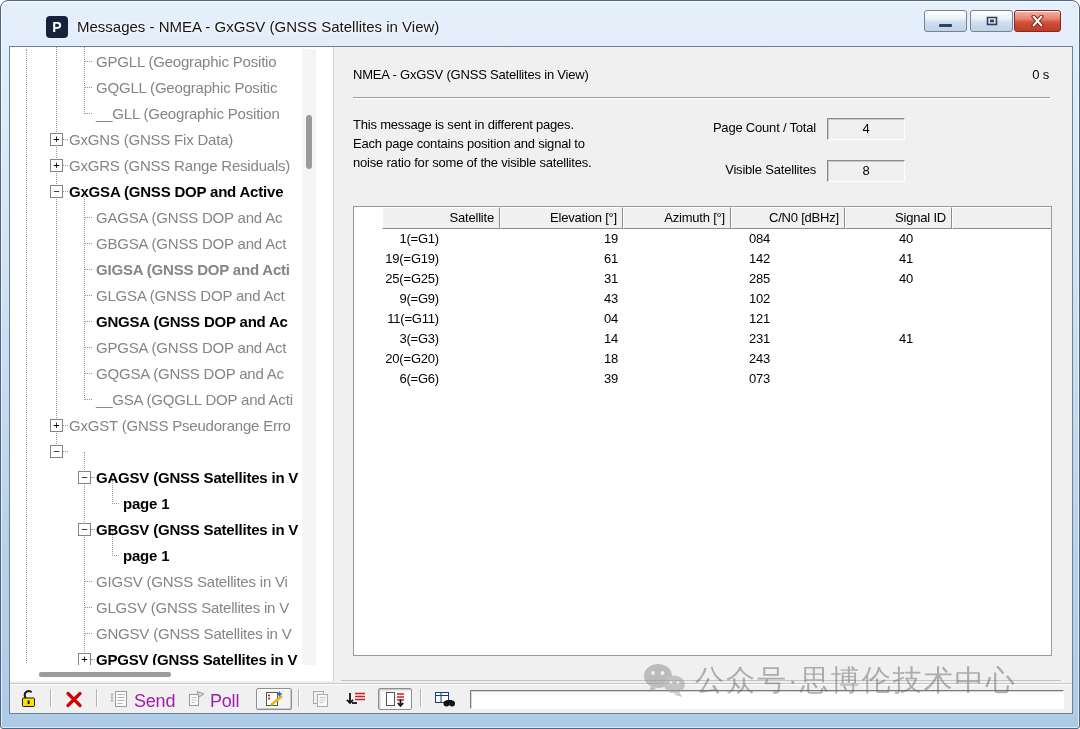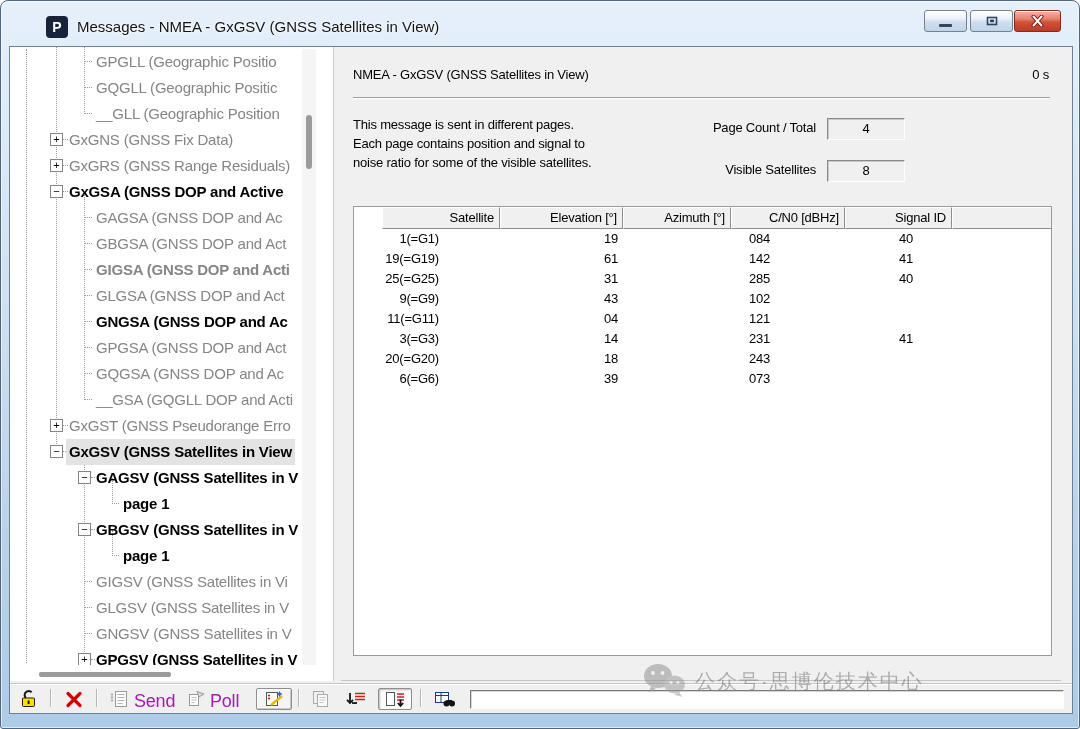--- a/index.html
+++ b/index.html
@@ -56,21 +56,21 @@
   .titem{position:absolute;top:4px;height:22px;display:flex;align-items:center;justify-content:center;}
   .tsep{position:absolute;top:5px;width:1px;height:18px;background:#b4b4b4;border-right:1px solid #fff;}
   .tlab{position:absolute;top:7px;font-size:18px;color:#a21caf;letter-spacing:-0.2px;}
   .tbtn-raised{border:1px solid #8e8e8e;background:#f4f4f4;box-shadow:inset 1px 1px 0 #fff,inset -1px -1px 0 #c9c9c9;border-radius:2px;box-sizing:border-box;}
   .tbtn-pressed{border:1px solid #8e8e8e;background:#fbfbfb;box-shadow:inset 1px 1px 2px rgba(0,0,0,.25);border-radius:2px;box-sizing:border-box;}
   .msg-field{position:absolute;left:460px;top:6px;width:594px;height:19px;background:#fff;border:1px solid #7a7a7a;
              border-bottom-color:#fff;border-right-color:#fff;box-shadow:inset 1px 1px 0 #d6d6d6;box-sizing:border-box;}
   
   .watermark{position:absolute;left:640px;top:652px;width:430px;height:56px;display:flex;align-items:center;gap:8px;
              opacity:.52;z-index:99;pointer-events:none;}
-  .wm-text{font-size:20px;color:#6f6f6f;letter-spacing:2px;font-weight:500;white-space:nowrap;text-align:right;}
+  .wm-text{font-size:29px;color:#6f6f6f;letter-spacing:2px;font-weight:500;white-space:nowrap;text-align:right;}
 </style>
 </head>
 <body>
 
 <div id="app">
 
   <div style="position:absolute;left:0;top:0;width:100%;height:45px;">
     <div class="app-icon">P</div>
     <div class="title-text">Messages - NMEA - GxGSV (GNSS Satellites in View)</div>
     <div class="cbtn" style="left:923px;width:43px;">
@@ -161,21 +161,20 @@
           <span class="tlabel" style="left: 86px;">__GSA (GQGLL DOP and Acti</span>
         </div>
         <div class="trow" style="top: 366px;">
           <span class="tbox" style="left: 40px;">+</span>
           <span class="hconn" style="left: 53px; width: 5px;"></span>
           <span class="tlabel" style="left: 59px;">GxGST (GNSS Pseudorange Erro</span>
         </div>
         <div class="trow" style="top: 392px;">
           <span class="tbox" style="left: 40px;">−</span>
           <span class="hconn" style="left: 53px; width: 5px;"></span>
-          <span class="tlabel on sel" style="left: 59px;">GxGSV (GNSS Satellites in View</span>
         </div>
         <div class="trow" style="top: 418px;">
           <span class="tbox" style="left: 68px;">−</span>
           <span class="hconn" style="left: 81px; width: 4px;"></span>
           <span class="tlabel on" style="left: 86px;">GAGSV (GNSS Satellites in V</span>
         </div>
         <div class="trow" style="top: 444px;">
           <span class="hconn" style="left: 102px; width: 7px;"></span>
           <span class="tlabel on" style="left: 113px;">page 1</span>
         </div>

